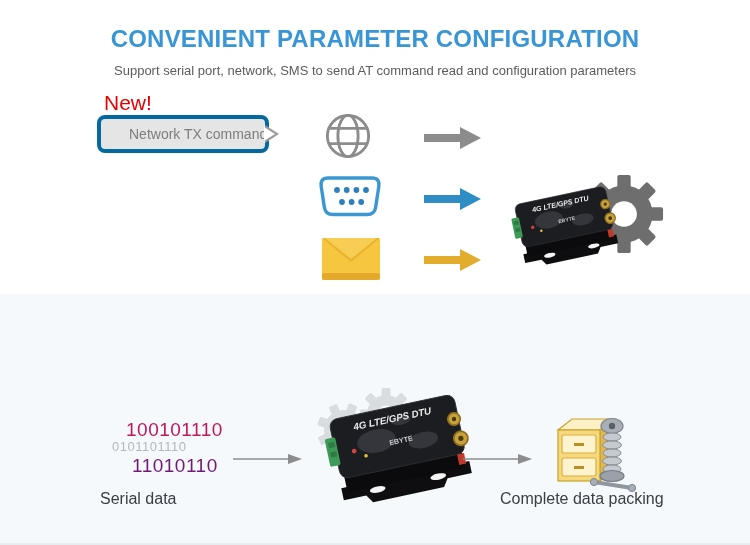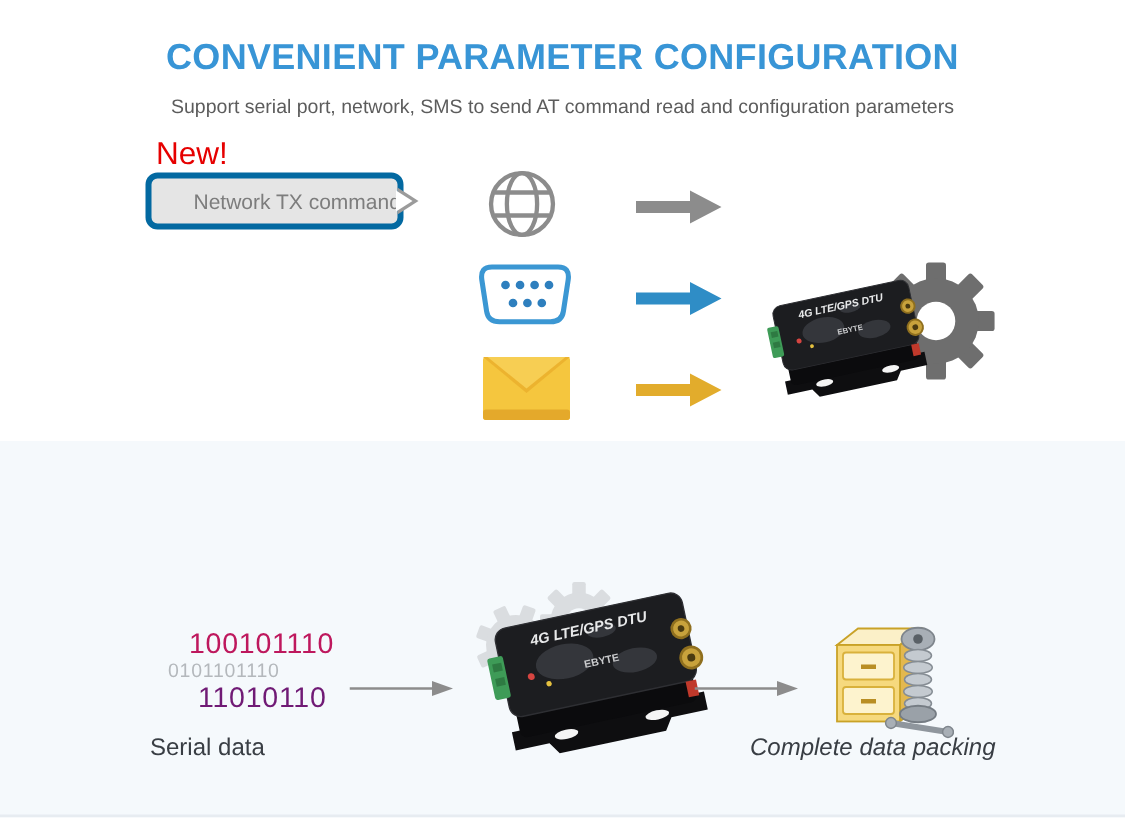--- a/index.html
+++ b/index.html
@@ -38,21 +38,21 @@
 
   
   .binary { position:absolute; left:100px; top:419px; line-height:1.12; }
   .b1 { font-size:19px; color:#be185d; margin-left:26px; letter-spacing:0.5px; }
   .b2 { font-size:13px; color:#B4B8BC; margin-left:12px; letter-spacing:0.5px; }
   .b3 { font-size:19px; color:#701a75; margin-left:32px; letter-spacing:0.5px; }
   .b4 { font-size:17px; color:#3F4348; margin-left:35px; letter-spacing:0.5px; }
 
   .flow-label { position:absolute; top:490px; font-size:16px; color:#393E44; text-align:left; }
   .lab-serial { left:100px; width:140px; }
-  .lab-pack   { left:500px; width:190px;font-style:italic; }
+  .lab-pack   { left:500px; width:190px; }
 
   svg text { font-family:"Liberation Sans", sans-serif; }
 </style>
 </head>
 <body>
 
 <div class="page">
 
   <div class="sec2-bg"></div>
 

